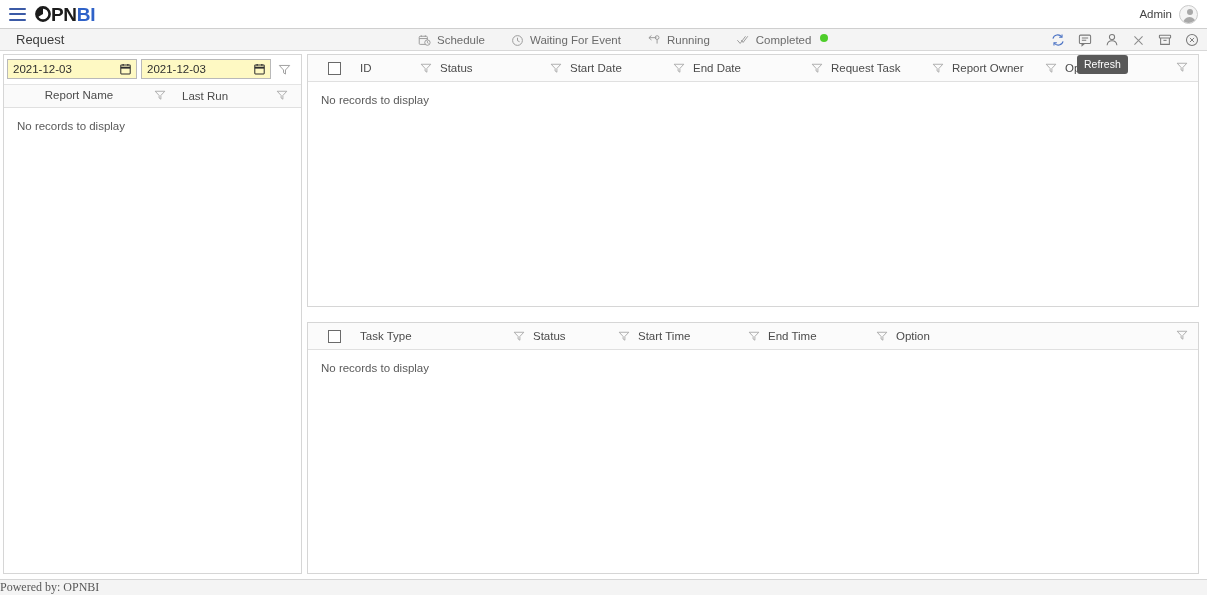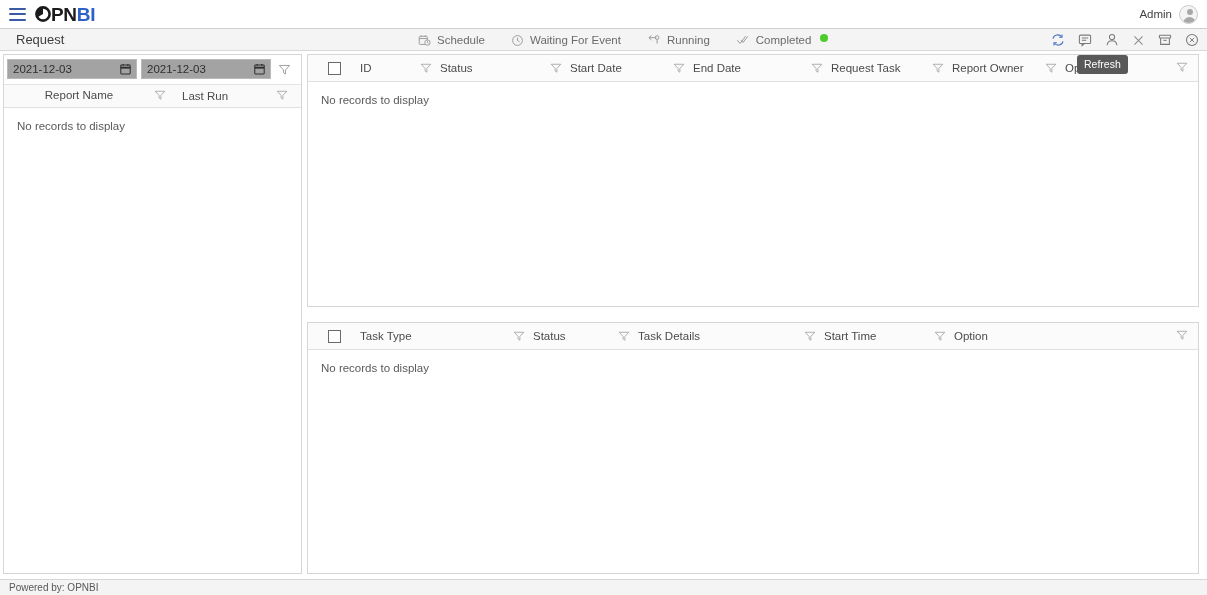--- a/index.html
+++ b/index.html
@@ -126,21 +126,21 @@
     display: flex; align-items: center;
     height: 20px;
     padding: 0;
     margin: 4px 3px 0 3px;
   }
   .date-field {
     position: relative;
     height: 20px;
     flex: 0 0 130px;
     border: 1px solid #b9b9b9;
-    background: #a3a3a3;
+    background: #fef9c3;
     display: flex; align-items: center;
     margin-right: 4px;
   }
   .date-field input {
     border: 0; outline: 0;
     font-family: "Liberation Sans", sans-serif;
     font-size: 11.5px; color: #2e2e2e;
     width: 106px; padding-left: 5px; background: transparent;
   }
   .cal-icon { position: absolute; right: 5px; top: 3px; cursor: pointer; line-height: 0; }
@@ -205,21 +205,21 @@
 
   
   .footer {
     position: absolute; left: 0; bottom: 0;
     width: 1207px; height: 16px;
     background: #f4f4f4;
     border-top: 1px solid #d6d6d6;
     display: flex; align-items: center;
   }
   .footer-text {
-    margin-left: 9px; font-size: 10px; color: #585858;
+    font-size: 12px; color: #585858; font-family: Liberation Serif, serif;
   }
 </style>
 </head>
 <body>
 
 <div id="app">
 
   <div class="brandbar">
     <div class="hamburger">
       <span></span>
@@ -471,35 +471,35 @@
         <span class="lbl">Task Type</span>
       </div>
       <div class="gcol" style="width:105px">
         <span class="funnel">
           <svg width="12" height="12" viewBox="0 0 16 16" fill="none" stroke="#a3a3a3" stroke-width="1.15">
             <path d="M1.6 3 H14.4 L9.2 8.6 V13.6 L6.8 12 V8.6 Z"></path>
             </svg>
         </span>
         <span class="lbl">Status</span>
       </div>
-      <div class="gcol" style="width:186px">
-        <span class="funnel">
-          <svg width="12" height="12" viewBox="0 0 16 16" fill="none" stroke="#a3a3a3" stroke-width="1.15">
-            <path d="M1.6 3 H14.4 L9.2 8.6 V13.6 L6.8 12 V8.6 Z"></path>
-            </svg>
-        </span>
-        <span class="lbl">Task Details</span>
-      </div>
       <div class="gcol" style="width:130px">
         <span class="funnel">
           <svg width="12" height="12" viewBox="0 0 16 16" fill="none" stroke="#a3a3a3" stroke-width="1.15">
             <path d="M1.6 3 H14.4 L9.2 8.6 V13.6 L6.8 12 V8.6 Z"></path>
             </svg>
         </span>
         <span class="lbl">Start Time</span>
+      </div>
+      <div class="gcol" style="width:128px">
+        <span class="funnel">
+          <svg width="12" height="12" viewBox="0 0 16 16" fill="none" stroke="#a3a3a3" stroke-width="1.15">
+            <path d="M1.6 3 H14.4 L9.2 8.6 V13.6 L6.8 12 V8.6 Z"></path>
+            </svg>
+        </span>
+        <span class="lbl">End Time</span>
       </div>
       <div class="gcol" style="width:120px">
         <span class="funnel">
           <svg width="12" height="12" viewBox="0 0 16 16" fill="none" stroke="#a3a3a3" stroke-width="1.15">
             <path d="M1.6 3 H14.4 L9.2 8.6 V13.6 L6.8 12 V8.6 Z"></path>
             </svg>
         </span>
         <span class="lbl">Option</span>
       </div>
       <div class="gcol" style="flex:1;justify-content:flex-end;padding-right:10px">

